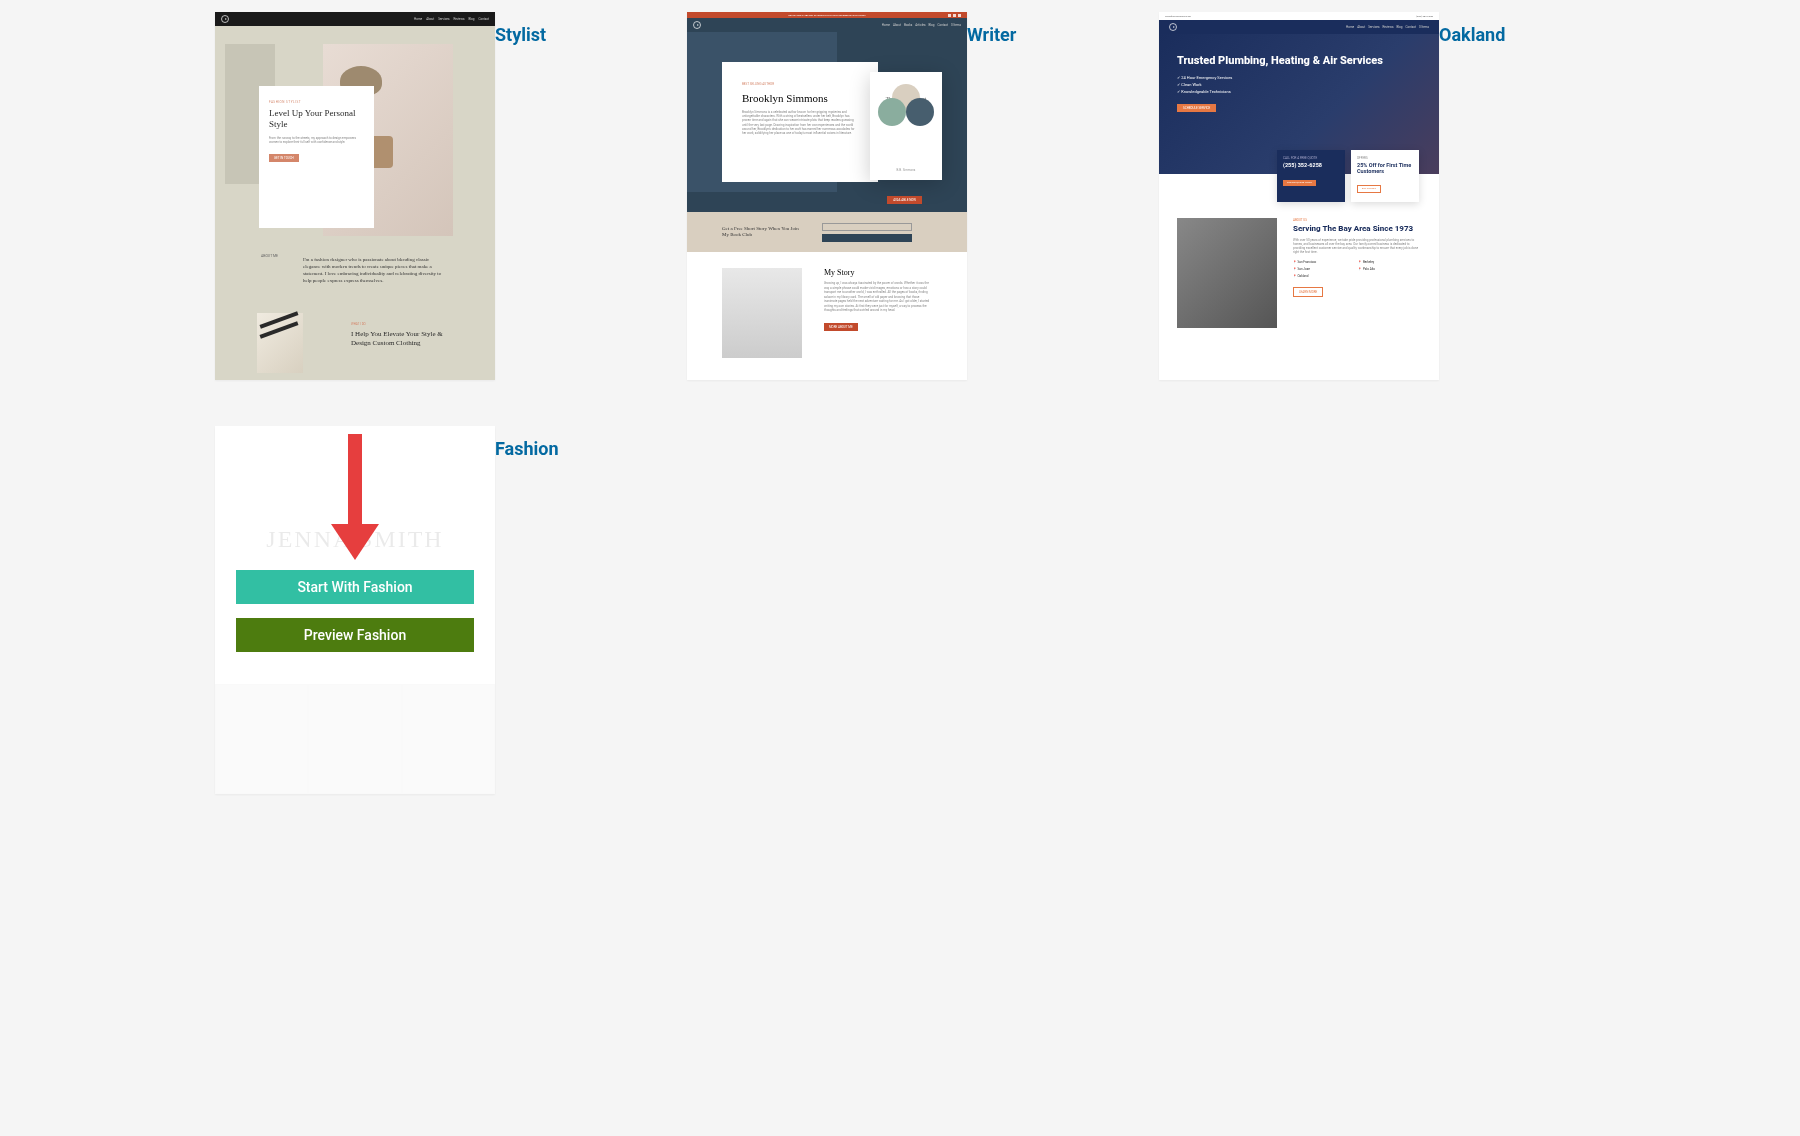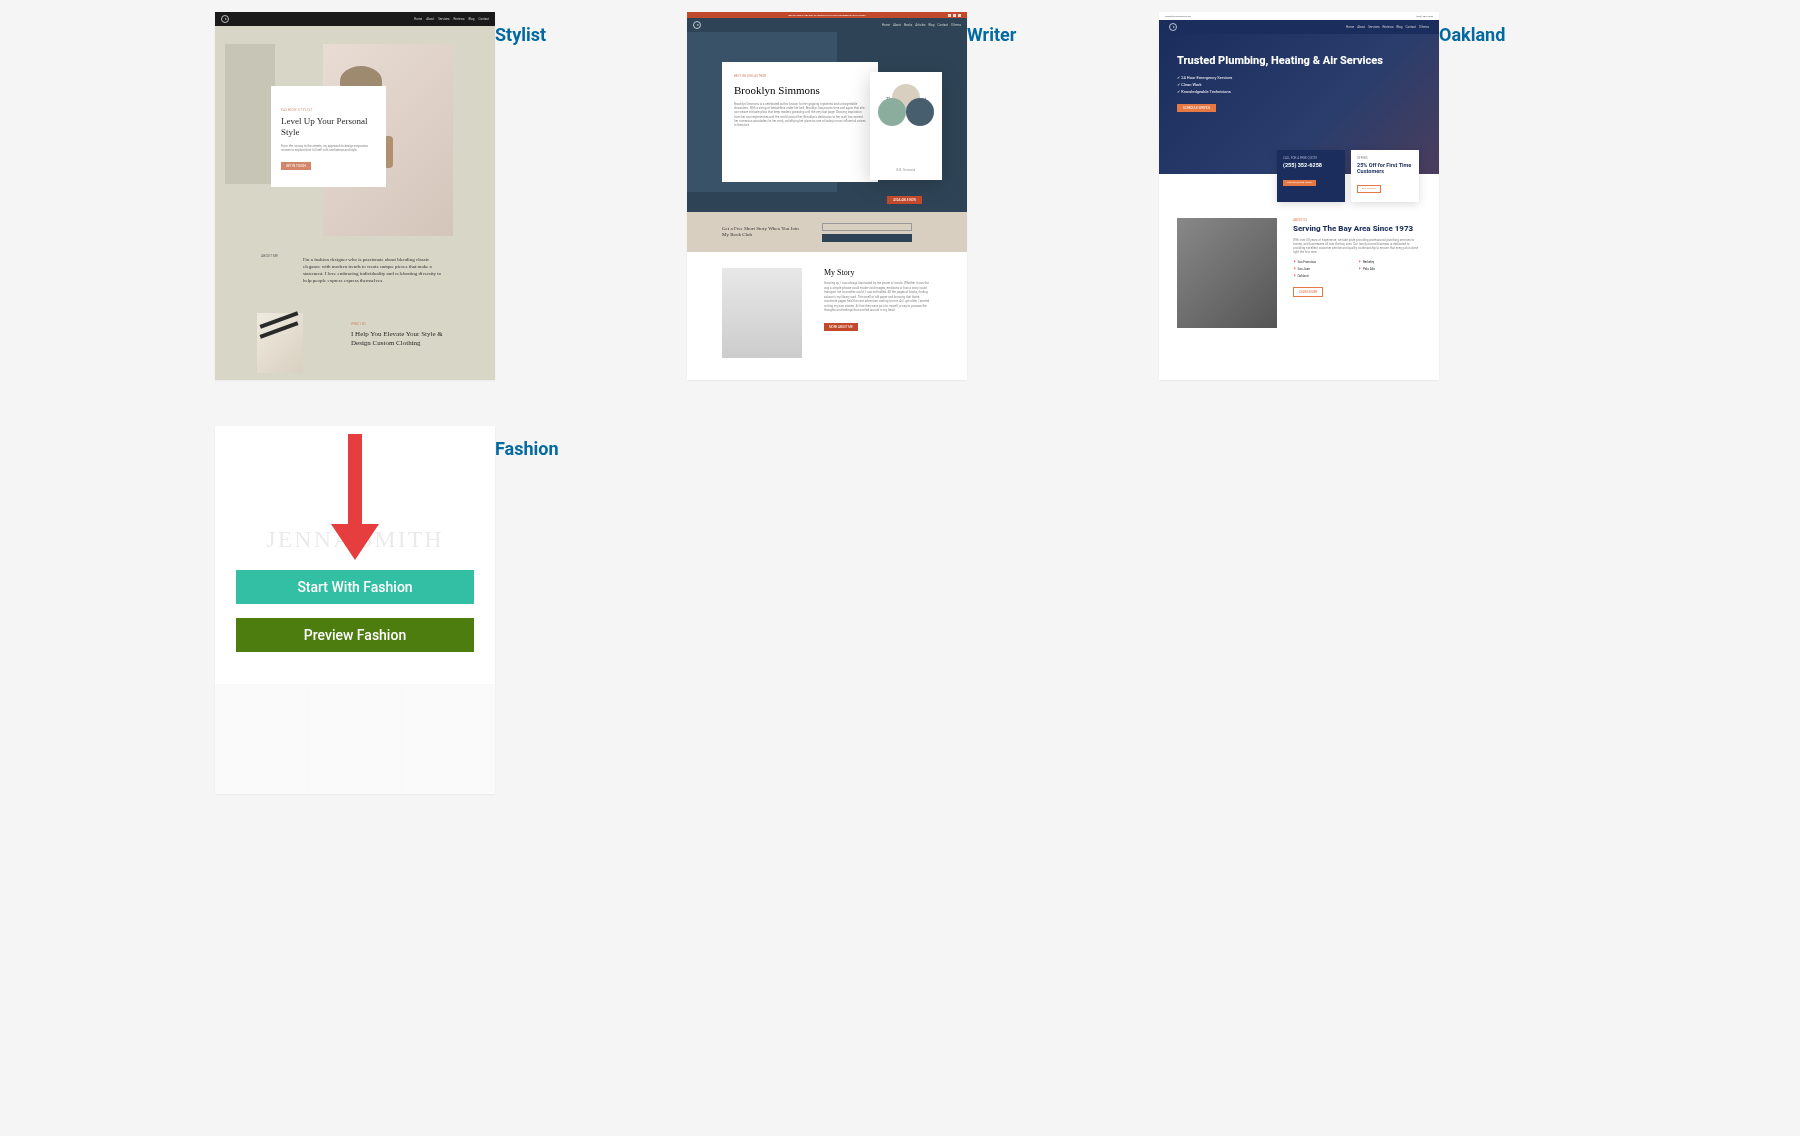--- a/index.html
+++ b/index.html
@@ -37,21 +37,21 @@
     .stylist-top { height: 14px; background: #1a1a1a; display:flex; align-items:center; justify-content:space-between; padding:0 6px;}
     .logo-circle { width:8px; height:8px; border:1px solid rgba(255,255,255,0.7); border-radius:50%; display:flex; align-items:center; justify-content:center;}
     .logo-circle::after { content:''; display:block; width:0; height:0; border-left:2px solid rgba(255,255,255,0.7); border-top:1.5px solid transparent; border-bottom:1.5px solid transparent; margin-left:1px;}
     .stylist-nav { display:flex; gap:4px; }
     .stylist-nav span { color:#ccc; font-size:3px; }
     .stylist-body { position:relative; height: calc(100% - 14px); }
     .stylist-rect { position:absolute; left:10px; top:18px; width:50px; height:140px; background:#c7c5b6; }
     .stylist-photo { position:absolute; left:108px; top:18px; width:130px; height:192px; background:linear-gradient(135deg,#e8dcd4 0%,#d4c5ba 100%); }
     .stylist-hat { position:absolute; left:125px; top:40px; width:42px; height:30px; background:#9e8a6f; border-radius:50% 50% 40% 40%; }
     .stylist-bag { position:absolute; left:150px; top:110px; width:28px; height:32px; background:#b0906f; border-radius:4px; }
-    .stylist-card { position:absolute; left:56px; top:60px; width:115px; height:101px; background:#fff; padding:22px 10px; }
+    .stylist-card { position:absolute; left:44px; top:60px; width:115px; height:142px; background:#fff; padding:14px 10px; }
     .stylist-card-label { font-size:3px; color:#d4866a; letter-spacing:0.5px; }
     .stylist-card-h { font-size:9px; font-weight:400; font-family:Georgia,serif; color:#2a2a2a; line-height:1.2; margin-top:4px; }
     .stylist-card-p { font-size:3px; color:#888; margin-top:6px; line-height:1.4; }
     .stylist-card-btn { margin-top:8px; padding:2px 5px; background:#d4866a; color:#fff; font-size:3px; display:inline-block;}
     .stylist-about { position:absolute; left:46px; top:228px; font-size:3.5px; color:#666; }
     .stylist-about-lbl { position:absolute; left:88px; top:230px; width:140px; font-size:5px; font-family:Georgia,serif; color:#333; line-height:1.4;}
     .stylist-bottom-img { position:absolute; left:42px; top:287px; width:46px; height:60px; background:linear-gradient(135deg,#f0ebe0,#d8d0c0);}
     .stylist-stripe { position:absolute; left:44px; top:292px; width:40px; height:4px; background:#2a2a2a; transform:rotate(-20deg);}
     .stylist-stripe2 { position:absolute; left:44px; top:302px; width:40px; height:4px; background:#2a2a2a; transform:rotate(-20deg);}
     .stylist-help-lbl { position:absolute; left:136px; top:296px; font-size:3px; color:#d4866a;}
@@ -61,21 +61,21 @@
     .writer { background:#fff; }
     .writer-top { height:6px; background:#c24a2c; display:flex; align-items:center; justify-content:center; position:relative;}
     .writer-top-txt{ font-size:2.5px; color:#fff; }
     .writer-top-icons { position:absolute; right:6px; display:flex; gap:2px;}
     .writer-top-icons span{ width:3px; height:3px; background:rgba(255,255,255,0.8);}
     .writer-nav { height:14px; background:#2e4456; display:flex; align-items:center; justify-content:space-between; padding:0 6px;}
     .writer-nav-links { display:flex; gap:3px;}
     .writer-nav-links span { font-size:3px; color:#ccc;}
     .writer-hero { height:180px; background:#2e4456; position:relative;}
     .writer-bg-shape { position:absolute; left:0; top:0; width:150px; height:160px; background:#3a5268;}
-    .writer-hero-card { position:absolute; left:35px; top:30px; width:156px; height:120px; background:#fff; padding:12px;}
+    .writer-hero-card { position:absolute; left:35px; top:30px; width:156px; height:120px; background:#fff; padding:20px;}
     .writer-hero-lbl { font-size:3px; color:#d4866a;}
     .writer-hero-h { font-size:11px; font-family:Georgia,serif; margin-top:6px; line-height:1.1;}
     .writer-hero-p { font-size:3px; color:#888; margin-top:6px; line-height:1.4;}
     .writer-book { position:absolute; right:25px; top:40px; width:72px; height:108px; background:#fff; box-shadow:0 4px 20px rgba(0,0,0,0.2); padding:8px; display:flex; flex-direction:column; align-items:center;}
     .writer-book-shapes { width:56px; height:56px; position:relative; margin-top:4px;}
     .writer-book-c1 { position:absolute; width:28px; height:28px; background:#8aad9e; border-radius:50%; left:0; top:14px;}
     .writer-book-c2 { position:absolute; width:28px; height:28px; background:#475e6e; border-radius:50%; right:0; top:14px;}
     .writer-book-c3 { position:absolute; width:28px; height:28px; background:#d9cfc0; border-radius:50%; left:14px; top:0;}
     .writer-book-title { font-size:5px; color:#555; font-family:Georgia,serif; text-align:center; position:absolute; top:24px; width:100%; left:0;}
     .writer-book-author { font-size:3px; color:#999; margin-top:auto;}

